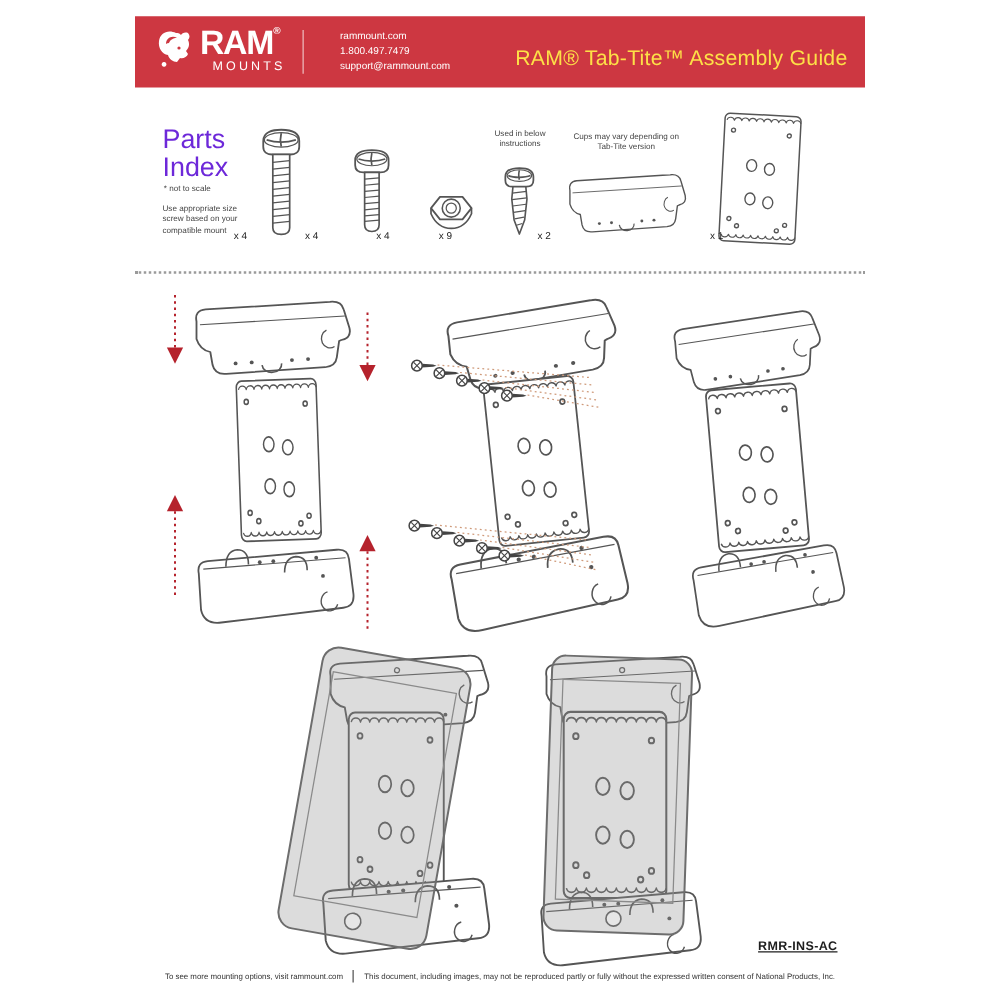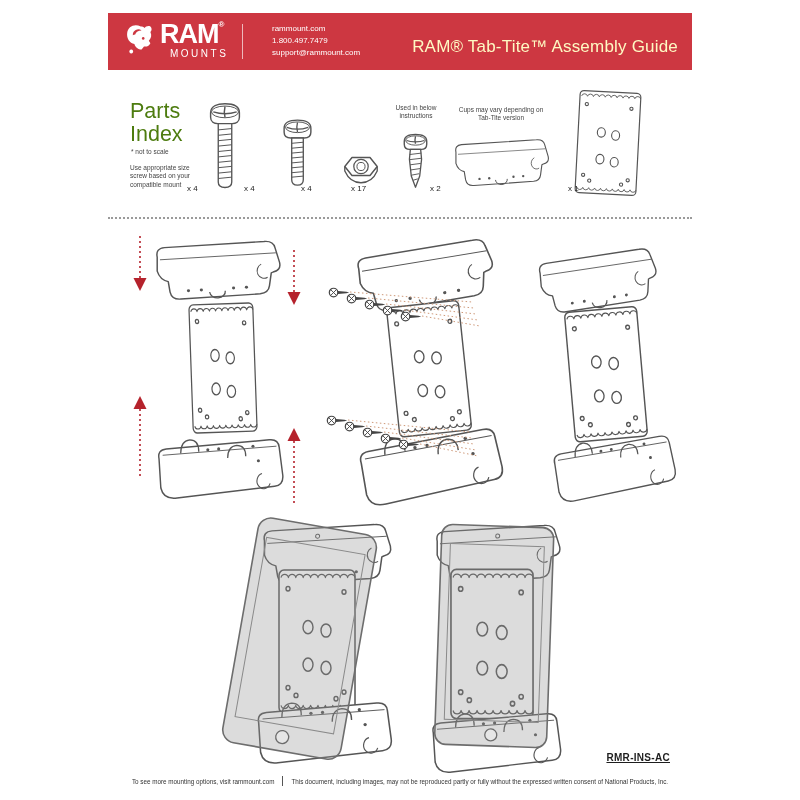--- a/index.html
+++ b/index.html
@@ -9,24 +9,24 @@
   .hdr{position:absolute;left:108px;top:13px;width:584px;height:57px;background:#cd3741;}
   .brand{position:absolute;left:16px;top:8px;display:flex;align-items:center;gap:4px;}
   .ramhead{width:32px;height:36px;}
   .brand-text{display:flex;flex-direction:column;line-height:1;}
   .brand-name{font-size:27px;font-weight:bold;color:#fff;letter-spacing:-1px;}
   .brand-reg{font-size:8px;color:#fff;vertical-align:top;font-weight:bold;}
   .brand-sub{font-size:10px;font-weight:normal;color:#fff;letter-spacing:2.5px;margin-top:1px;margin-left:10px;}
   .hdr-div{position:absolute;left:134px;top:11px;width:1px;height:35px;background:rgba(255,255,255,.65);}
   .contact{position:absolute;left:164px;top:10px;font-size:8px;line-height:12px;color:#fff;}
   .doc-title{position:absolute;right:14px;top:0;height:67px;display:flex;align-items:center;
-             font-size:17px;color:#fef9c3;letter-spacing:.2px;}
+             font-size:17px;color:#fde047;letter-spacing:.2px;}
   
   .pi-title{position:absolute;left:130px;top:100px;width:72px;font-size:21.5px;line-height:1.05;
-            color:#4d7c0f;font-weight:400;}
+            color:#6d28d9;font-weight:400;}
   .pi-scale{position:absolute;left:131px;top:148px;font-size:6.5px;color:#444;}
   .pi-desc{position:absolute;left:130px;top:164px;width:66px;font-size:6.5px;line-height:1.3;color:#444;}
   .part-ico{position:absolute;}
   .qty{position:absolute;top:184px;width:60px;font-size:8px;color:#222;}
   .pnote{position:absolute;font-size:6.5px;line-height:1.25;color:#444;text-align:center;}
   
   .dotline{position:absolute;left:108px;top:217px;width:584px;height:0;border-top:2px dotted #9a9a9a;}
   
   .step-svg{position:absolute;}
   
@@ -165,21 +165,21 @@
     <use href="#sym-cup-top" width="104" height="54"></use>
   </svg>
 
   <svg class="part-ico lineart" style="left:568px;top:84px;width:80px;height:118px;transform:rotate(3deg)">
     <use href="#sym-backplate" width="80" height="118"></use>
   </svg>
 
   <div class="qty" style="left:187px">x 4</div>
   <div class="qty" style="left:244px">x 4</div>
   <div class="qty" style="left:301px">x 4</div>
-  <div class="qty" style="left:351px">x 17</div>
+  <div class="qty" style="left:351px">x 9</div>
   <div class="qty" style="left:430px">x 2</div>
   <div class="qty" style="left:568px">x 1</div>
 
   <div class="dotline"></div>
 
   <svg class="step-svg lineart" style="left:118px;top:228px;width:185px;height:290px" viewBox="0 0 185 290">
     <g>
       <line x1="22" y1="8" x2="22" y2="50" stroke="#b5222c" stroke-width="1.6" stroke-dasharray="2 3"></line>
       <path d="M15.5 50 L28.5 50 L22 63 Z" fill="#b5222c"></path>
     </g>

